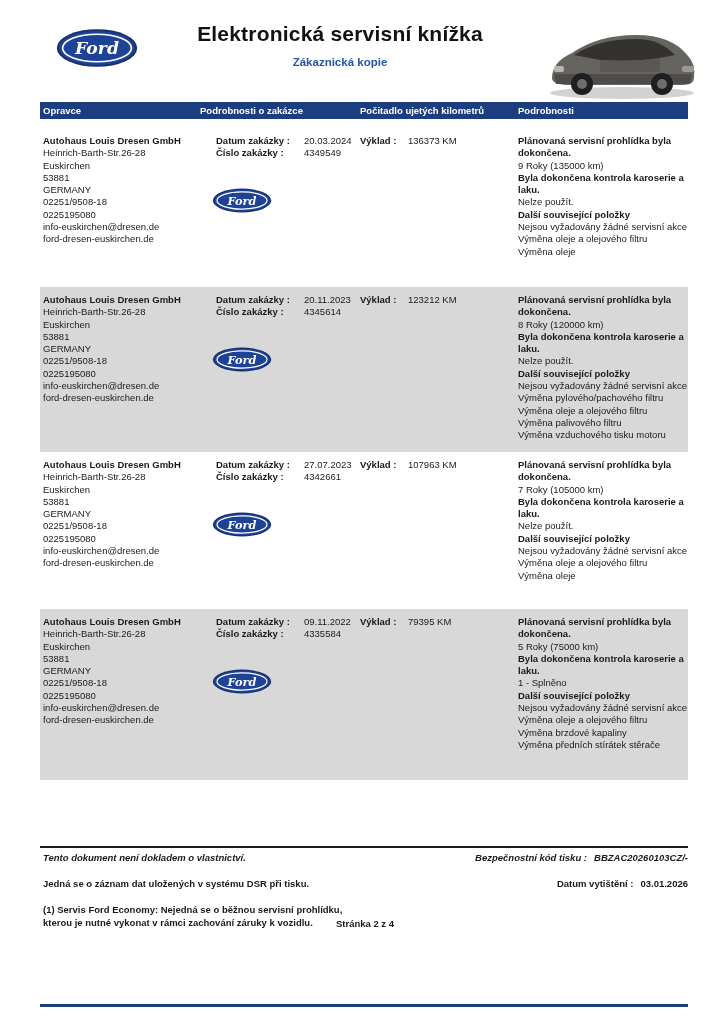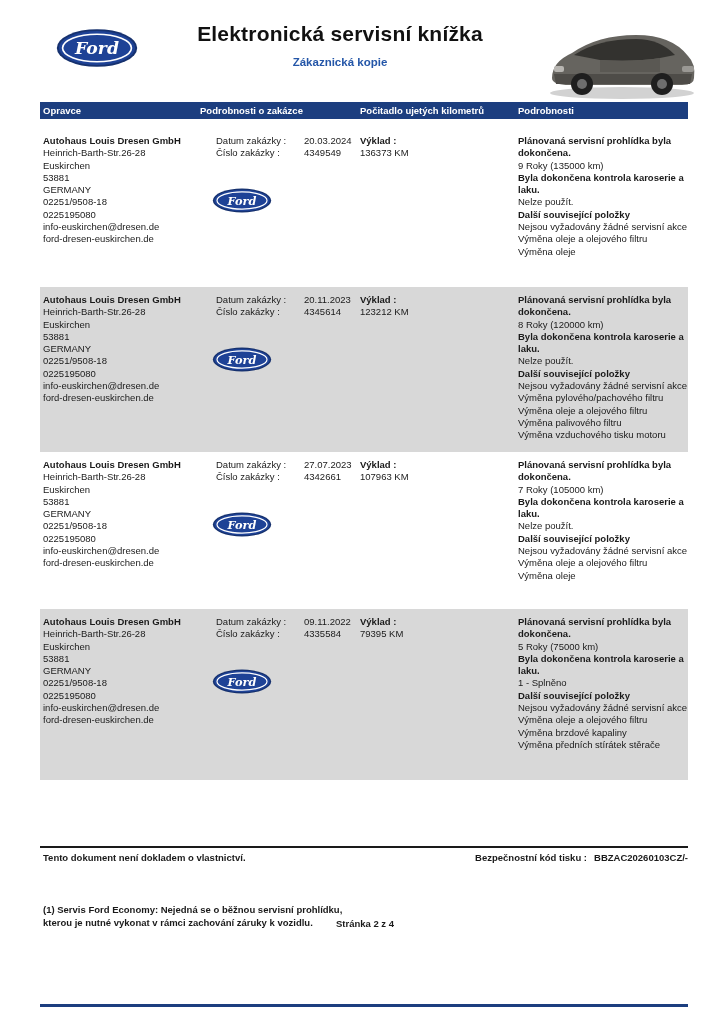--- a/index.html
+++ b/index.html
@@ -25,33 +25,33 @@
   
   #records{position:absolute;left:40px;top:128px;width:648px;}
   .record{display:flex;font-size:9.5px;line-height:12.3px;box-sizing:border-box;padding-top:7px;}
   .record:nth-child(even){background:#d8d8d8;}
   .record:nth-child(1){min-height:159px;}
   .record:nth-child(2){min-height:165px;}
   .record:nth-child(3){min-height:157px;}
   .record:nth-child(4){min-height:171px;}
   .record .col1{width:157px;padding-left:3px;box-sizing:border-box;}
   .record .col2{width:160px;padding-left:3px;box-sizing:border-box;}
-  .record .col3{width:158px;padding-left:3px;box-sizing:border-box;display:flex;align-items:flex-start;flex-direction:column;}
+  .record .col3{width:158px;padding-left:3px;box-sizing:border-box;display:flex;align-items:flex-start;}
   .record .col4{width:173px;padding-left:3px;box-sizing:border-box;}
   .b{font-weight:bold;}
   .kv{display:flex;}
-  .kv .lbl{font-weight:normal;width:88px;flex:none;padding-left:16px;}
+  .kv .lbl{font-weight:bold;width:88px;flex:none;padding-left:16px;}
   .col3 .lbl{font-weight:bold;width:48px;flex:none;}
   .row-logo{margin-top:28px;margin-left:12px;width:60px;height:25px;}
 
   
   #f-rule{position:absolute;left:40px;top:846px;width:648px;height:2px;background:#1a1a1a;}
   .f-line{position:absolute;left:40px;width:648px;display:flex;justify-content:space-between;
           font-size:9.5px;font-weight:bold;}
-  #f1{top:852px;}
+  #f1{top:852px;font-style:italic;}
   #f2{top:878px;}
   .f-line .fl{padding-left:3px;}
   #f-note{position:absolute;left:43px;top:904px;font-size:9.5px;font-weight:bold;line-height:12.5px;}
   #f-page{position:absolute;left:145px;top:918px;width:440px;text-align:center;
           font-size:9.5px;font-weight:bold;}
   #f-bottom{position:absolute;left:40px;top:1004px;width:648px;height:3px;background:#1c3e7f;}
 
   .gap2{display:inline-block;width:7px;}
 </style>
 </head>
@@ -277,20 +277,26 @@
     </div>
   </div>
 
   <div id="f-rule"></div>
   <div id="f1" class="f-line">
     <span class="fl">Tento dokument není dokladem o vlastnictví.</span>
     <span>
       <span>Bezpečnostní kód tisku :</span><span class="gap2"></span><span>BBZAC20260103CZ/-</span>
     </span>
   </div>
+  <div id="f2" class="f-line">
+    <span class="fl">Jedná se o záznam dat uložených v systému DSR při tisku.</span>
+    <span>
+      <span>Datum vytištění :</span><span class="gap2"></span><span>03.01.2026</span>
+    </span>
+  </div>
   <div id="f-note">
     <div>(1) Servis Ford Economy: Nejedná se o běžnou servisní prohlídku,</div>
     <div>kterou je nutné vykonat v rámci zachování záruky k vozidlu.</div>
   </div>
   <div id="f-page">Stránka 2 z 4</div>
   <div id="f-bottom"></div>
 
 </div>
 
 </body></html>

